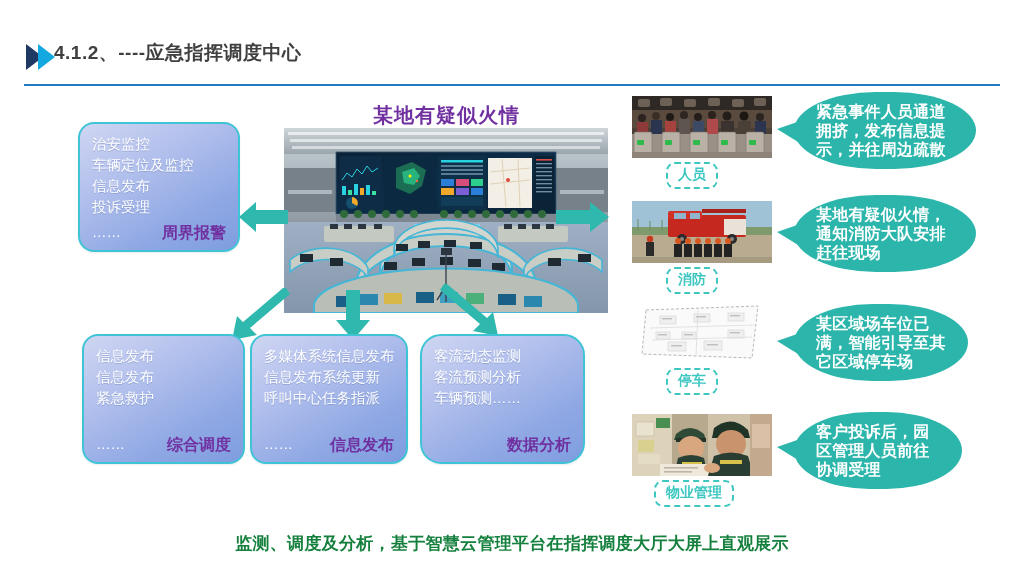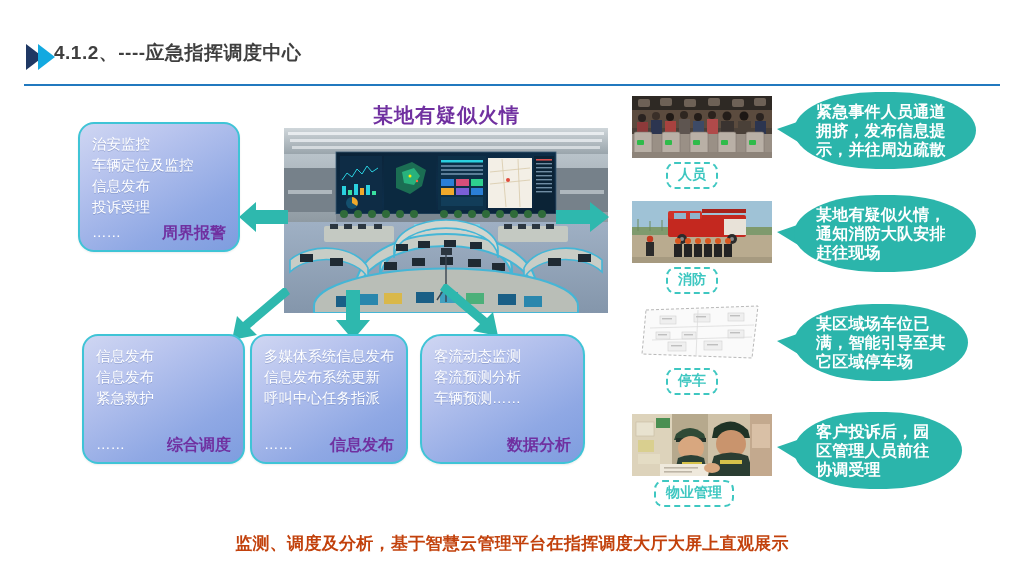--- a/index.html
+++ b/index.html
@@ -116,21 +116,21 @@
     position: absolute; width: 0; height: 0;
     border-top: 9px solid transparent;
     border-bottom: 16px solid transparent;
     border-right: 26px solid #2bb5ab;
   }
 
   
   .footer {
     position: absolute; left: 0; top: 532px; width: 1024px;
     text-align: center; font-size: 17px; font-weight: bold;
-    color: #c2410c; letter-spacing: 0.3px;
+    color: #15803d; letter-spacing: 0.3px;
   }
 </style>
 </head>
 <body>
 
 <div class="header">
   <div class="header-bullet">
     <div class="tri-dark"></div>
     <div class="tri-cyan"></div>
   </div>

